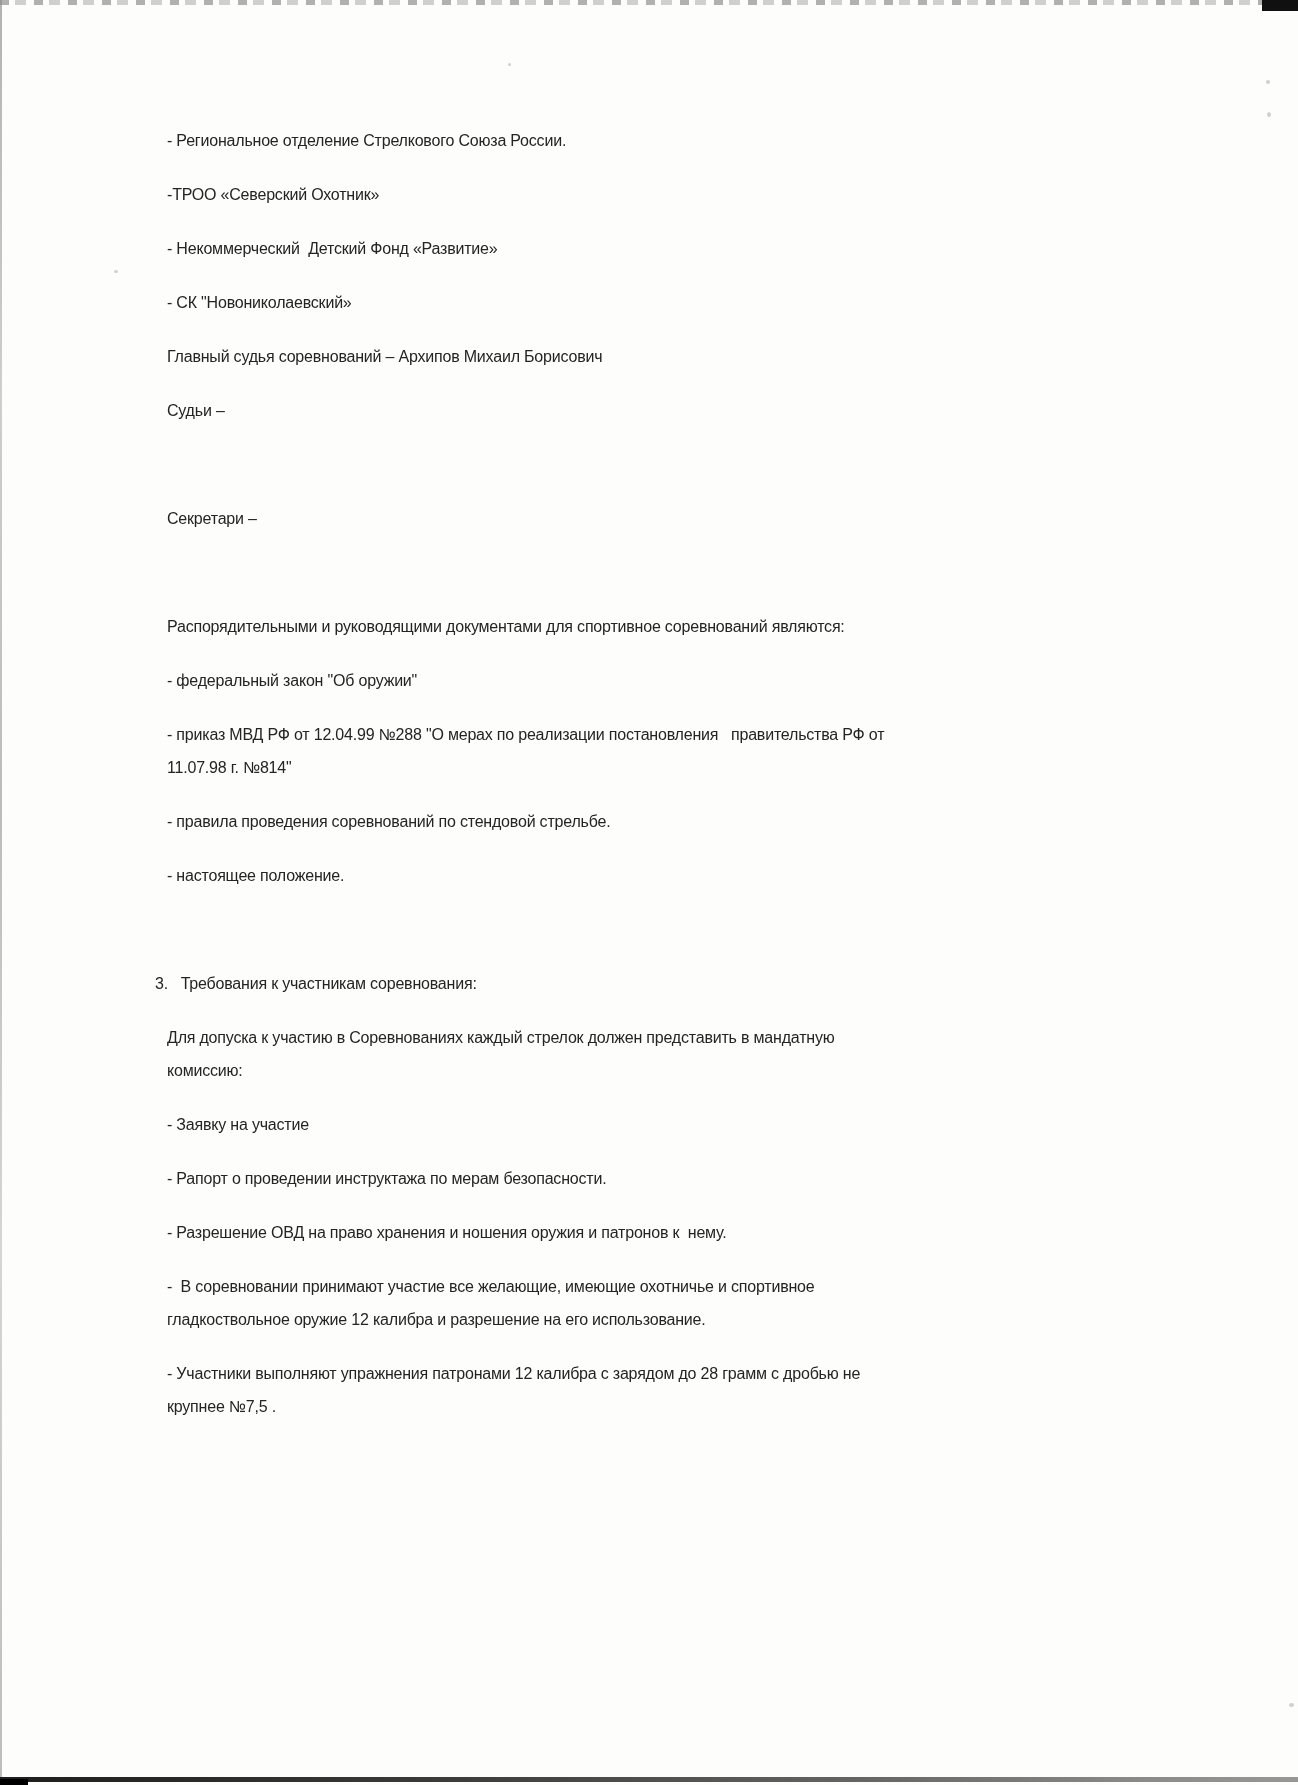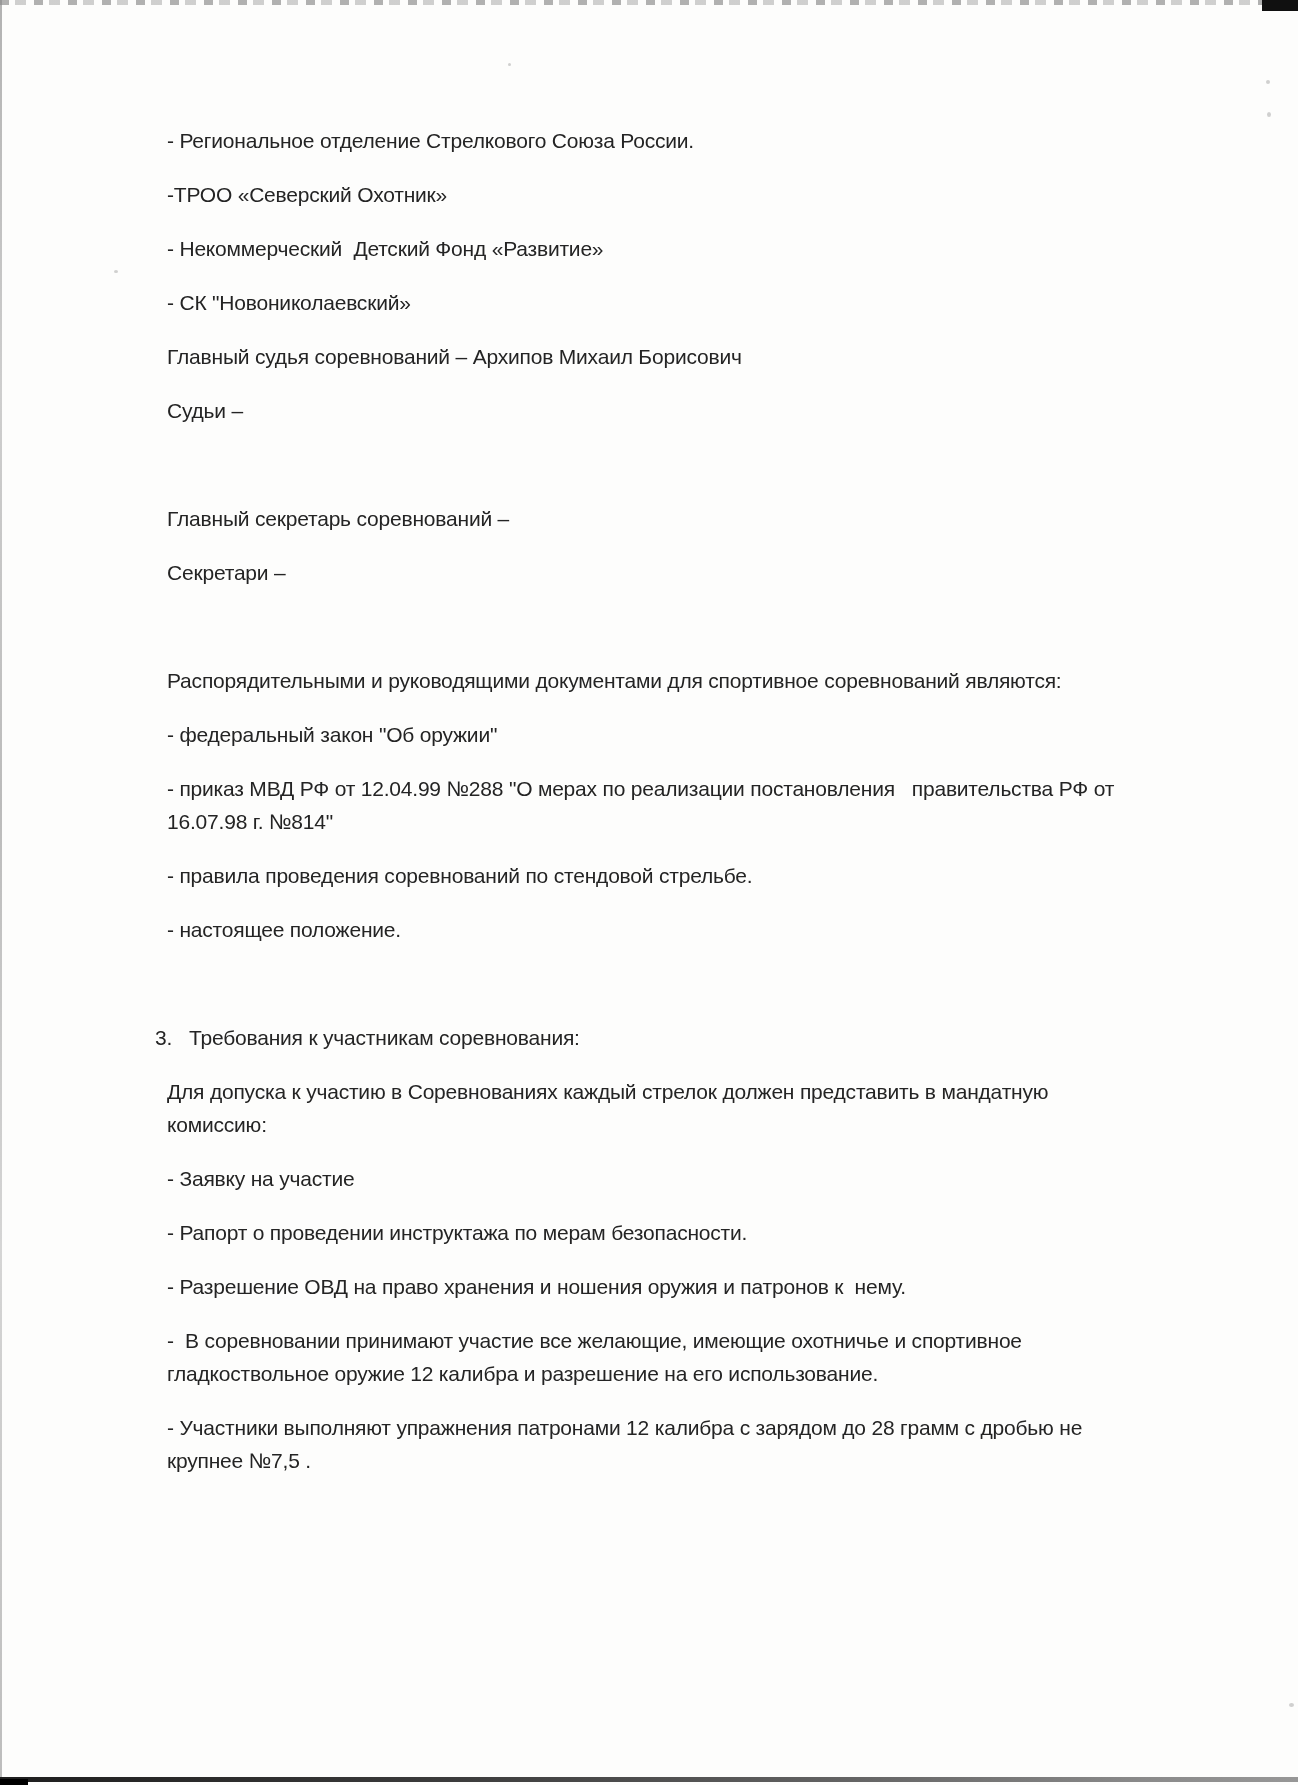--- a/index.html
+++ b/index.html
@@ -10,21 +10,21 @@
     overflow:hidden;
     font-family:"Liberation Sans", sans-serif;
   }
   .text-block{
     position:absolute;
     left:167px;top:124px;
     width:992px;
   }
   .para{
     margin:0 0 21px 0;
-    font-size:21px;
+    font-size:16px;
     line-height:33px;
     min-height:33px;
     color:#242424;
     white-space:pre;
     letter-spacing:-0.2px;
   }
   .para.heading{
     transform:translateX(-12px);
   }
   
@@ -69,27 +69,26 @@
   <div class="edge-left"></div>
 
   <div class="text-block">
     <p class="para">- Региональное отделение Стрелкового Союза России.</p>
     <p class="para">-ТРОО «Северский Охотник»</p>
     <p class="para">- Некоммерческий  Детский Фонд «Развитие»</p>
     <p class="para">- СК "Новониколаевский»</p>
     <p class="para">Главный судья соревнований – Архипов Михаил Борисович</p>
     <p class="para">Судьи –</p>
     <p class="para"></p>
-    <p class="para">Главный секретарь соревнований –</p>
     <p class="para">Секретари –</p>
     <p class="para"></p>
     <p class="para">Распорядительными и руководящими документами для спортивное соревнований являются:</p>
     <p class="para">- федеральный закон "Об оружии"</p>
     <p class="para">- приказ МВД РФ от 12.04.99 №288 "О мерах по реализации постановления   правительства РФ от
-16.07.98 г. №814"</p>
+11.07.98 г. №814"</p>
     <p class="para">- правила проведения соревнований по стендовой стрельбе.</p>
     <p class="para">- настоящее положение.</p>
     <p class="para"></p>
     <p class="para heading">3.   Требования к участникам соревнования:</p>
     <p class="para">Для допуска к участию в Соревнованиях каждый стрелок должен представить в мандатную
 комиссию:</p>
     <p class="para">- Заявку на участие</p>
     <p class="para">- Рапорт о проведении инструктажа по мерам безопасности.</p>
     <p class="para">- Разрешение ОВД на право хранения и ношения оружия и патронов к  нему.</p>
     <p class="para">-  В соревновании принимают участие все желающие, имеющие охотничье и спортивное

